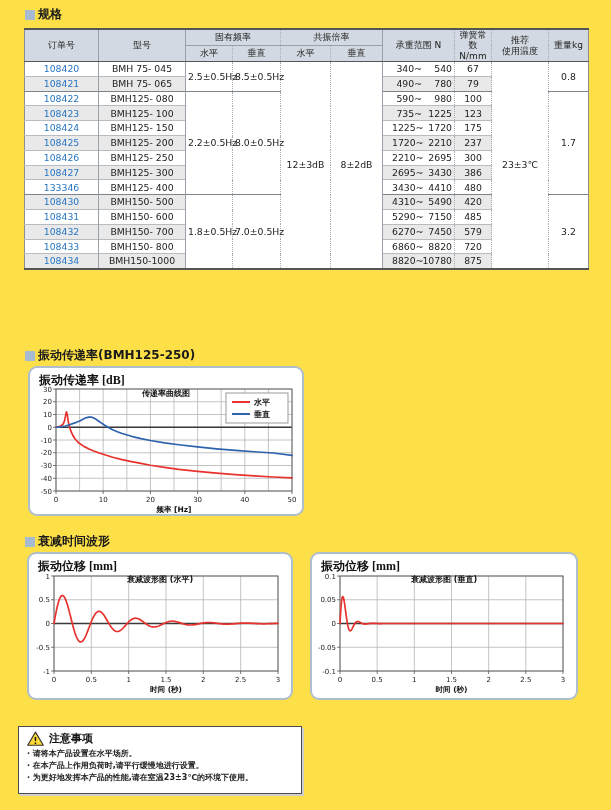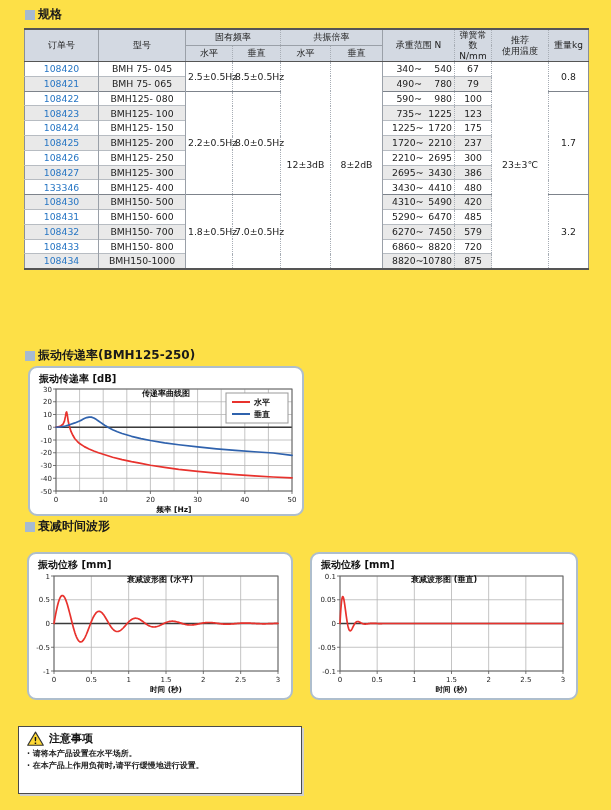--- a/index.html
+++ b/index.html
@@ -31,21 +31,21 @@
 
   
   .other-specs { position:absolute; left:25px; top:277px; }
   .os-head { font-size:10.5px; font-weight:bold; display:flex; align-items:center; }
   .os-head .sec-sq { width:9px; height:9px; }
   .os-line { font-size:9.5px; margin:3px 0 0 13px; color:#1a1a1a; }
 
   
   .chart-box { position:absolute; background:#fff; border:2px solid #aebecd; border-radius:9px; }
   .chart-head { position:relative; height:15px; }
-  .ch-left { position:absolute; left:9px; top:4px; font-size:10px; font-weight:bold; color:#111; white-space:nowrap; }
+  .ch-left { position:absolute; left:9px; top:4px; font-size:12px; font-weight:bold; color:#111; white-space:nowrap;font-family:Liberation Serif, serif; }
   .ch-title { display:block; text-align:center; padding-top:20px; font-size:8px; font-weight:bold; color:#111; }
   .chart-box svg { display:block; }
 
   
   .notes-box { position:absolute; left:18px; top:726px; width:284px; height:68px;
                border:1.5px solid #4a4a4a; background:#fff; box-shadow:2px 2px 0 #cfcfcf; padding:4px 8px 0 8px; }
   .notes-title { display:flex; align-items:center; gap:5px; font-size:11px; font-weight:bold; color:#111; margin-bottom:2px; }
   .notes-list { list-style:none;font-weight:bold; }
   .notes-list li { font-size:8px; line-height:12px; color:#222; }
   .notes-list li::before { content:"· "; }
@@ -166,21 +166,21 @@
           <td class="solid-left alt">BMH150- 500</td>
           <td class="solid-left" rowspan="5">1.8±0.5Hz</td>
           <td rowspan="5">7.0±0.5Hz</td>
           <td class="load solid-left alt"><span class="l1">4310~</span><span class="l2">5490</span></td>
           <td class="alt">420</td>
           <td rowspan="5">3.2</td>
         </tr>
         <tr>
           <td class="order no-left">108431</td>
           <td class="solid-left">BMH150- 600</td>
-          <td class="load solid-left"><span class="l1">5290~</span><span class="l2">6470</span></td>
+          <td class="load solid-left"><span class="l1">5290~</span><span class="l2">7150</span></td>
           <td>485</td>
         </tr>
         <tr>
           <td class="order no-left alt">108432</td>
           <td class="solid-left alt">BMH150- 700</td>
           <td class="load solid-left alt"><span class="l1">6270~</span><span class="l2">7450</span></td>
           <td class="alt">579</td>
         </tr>
         <tr>
           <td class="order no-left">108433</td>
@@ -265,21 +265,21 @@
         <polyline points="25,44.25 27.36,43.87 29.72,42.98 32.08,41.06 33.5,37.88 34.44,33.41 35.15,29.59 35.62,28.95 36.33,32.14 37.27,38.51 38.69,44.25 40.1,48.71 41.99,52.54 43.88,55.73 46.24,58.28 48.6,60.57 53.32,63.63 58.04,65.93 62.76,67.97 67.48,69.75 72.2,71.28 81.64,74.21 91.08,76.64 100.52,78.68 109.96,80.46 119.4,82.25 133.56,84.41 147.72,86.33 166.6,88.37 185.48,90.15 204.36,91.68 223.24,92.96 242.12,93.98 261,94.87" fill="none" stroke="#e8322d" stroke-width="1.7" stroke-linejoin="round" stroke-linecap="round"></polyline>
         <polyline points="25,44.25 29.72,43.87 34.44,42.98 39.16,41.57 43.88,39.92 48.6,38 50.96,36.86 53.32,35.58 55.68,34.56 58.04,34.05 60.4,34.18 62.76,34.94 65.12,36.35 67.48,38 69.84,39.66 72.2,41.32 74.56,42.85 76.92,44.25 81.64,46.67 86.36,48.71 91.08,50.5 100.52,53.3 109.96,55.6 119.4,57.51 133.56,59.81 147.72,61.72 166.6,63.89 185.48,65.8 204.36,67.33 223.24,68.73 242.12,70.01 261,72.3" fill="none" stroke="#2f62ad" stroke-width="1.7" stroke-linejoin="round" stroke-linecap="round"></polyline>
         <rect x="195" y="10" width="62" height="30" fill="#fff" stroke="#999" stroke-width="1"></rect>
         <line x1="201" y1="19" x2="219" y2="19" stroke="#e8322d" stroke-width="2"></line>
         <text x="223" y="21.8" font-size="8" font-weight="bold" fill="#111">水平</text>
         <line x1="201" y1="31" x2="219" y2="31" stroke="#2f62ad" stroke-width="2"></line>
         <text x="223" y="33.8" font-size="8" font-weight="bold" fill="#111">垂直</text>
       </svg>
   </div>
 
-  <div class="sec-title" style="left:25px; top:518px;align-items:center;">
+  <div class="sec-title" style="left:25px; top:533px;align-items:center;">
     <span class="sec-sq"></span>
     <span>衰减时间波形</span>
   </div>
 
   <div class="chart-box" style="left:27px; top:552px; width:266px; height:148px;">
     <div class="chart-head">
       <span class="ch-left">振动位移 [mm]</span>
       <span class="ch-title">衰减波形图 (水平)</span>
     </div>
     <svg id="chart-wave-h" width="258" height="128" style="margin-left:1px">
@@ -379,16 +379,17 @@
     <div class="notes-title">
       <svg width="17" height="15" viewBox="0 0 24 21">
         <polygon points="12,1.5 23,20 1,20" fill="#ffd935" stroke="#333" stroke-width="1.6" stroke-linejoin="round"></polygon>
         <text x="12" y="18" text-anchor="middle" font-size="12" font-weight="bold" fill="#111">!</text>
       </svg>
       <span>注意事项</span>
     </div>
     <ul class="notes-list">
       <li>请将本产品设置在水平场所。</li>
       <li>在本产品上作用负荷时,请平行缓慢地进行设置。</li>
+      <li>为更好地发挥本产品的性能,请在室温23±3℃的环境下使用。</li>
     </ul>
   </div>
 
 </div>
 
 </body></html>

